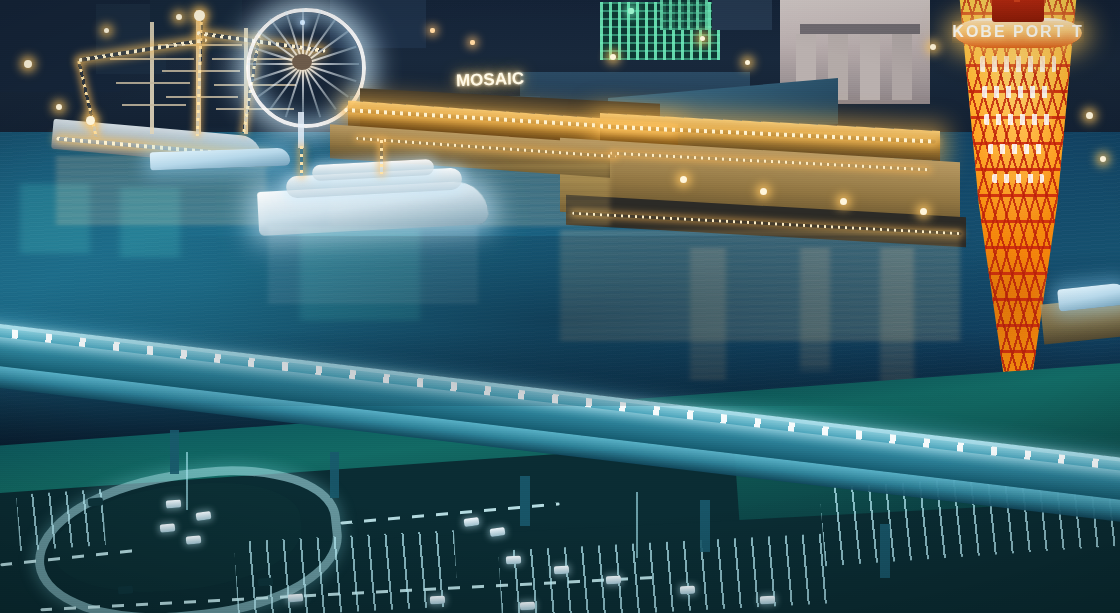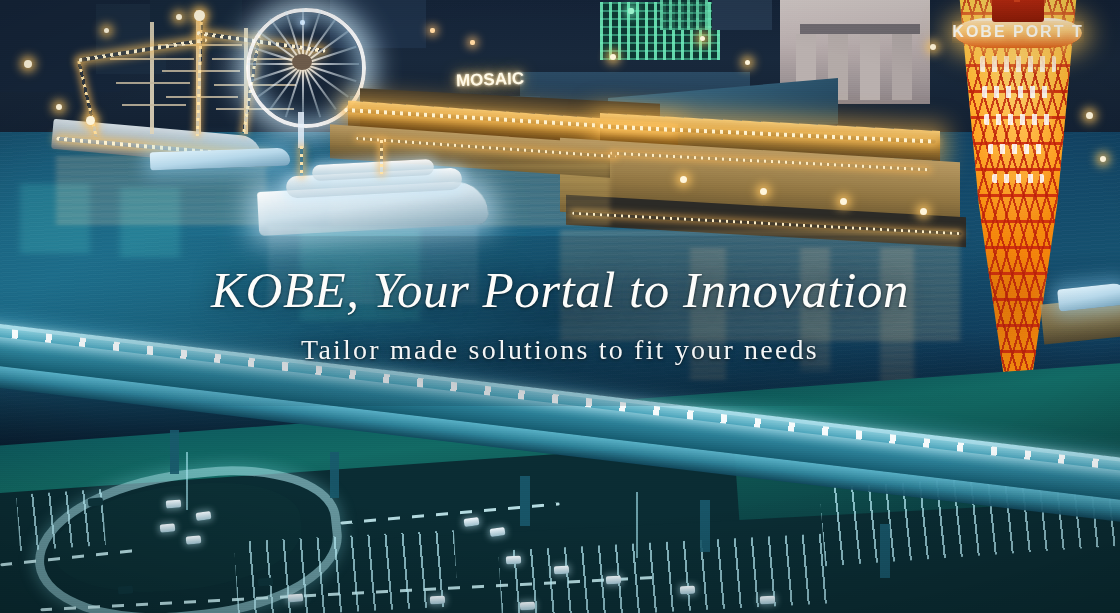--- a/index.html
+++ b/index.html
@@ -486,19 +486,15 @@
   <div class="car" style="left:606px;top:576px;transform:rotate(-3deg);"></div>
   <div class="car-dark" style="left:118px;top:586px;transform:rotate(-4deg);"></div>
   <div class="car" style="left:430px;top:596px;transform:rotate(-3deg);"></div>
   <div class="car" style="left:520px;top:602px;transform:rotate(-3deg);"></div>
   <div class="car" style="left:680px;top:586px;transform:rotate(-3deg);"></div>
   <div class="car" style="left:760px;top:596px;transform:rotate(-3deg);"></div>
 
   <div class="layer vignette"></div>
   <div class="textscrim"></div>
 
-  <div class="hero">
-    <h1>KOBE, Your Portal to Innovation</h1>
-    <h2>Tailor made solutions to fit your needs</h2>
-  </div>
 
   <div class="layer grain"></div>
 </div>
 
 </body></html>

